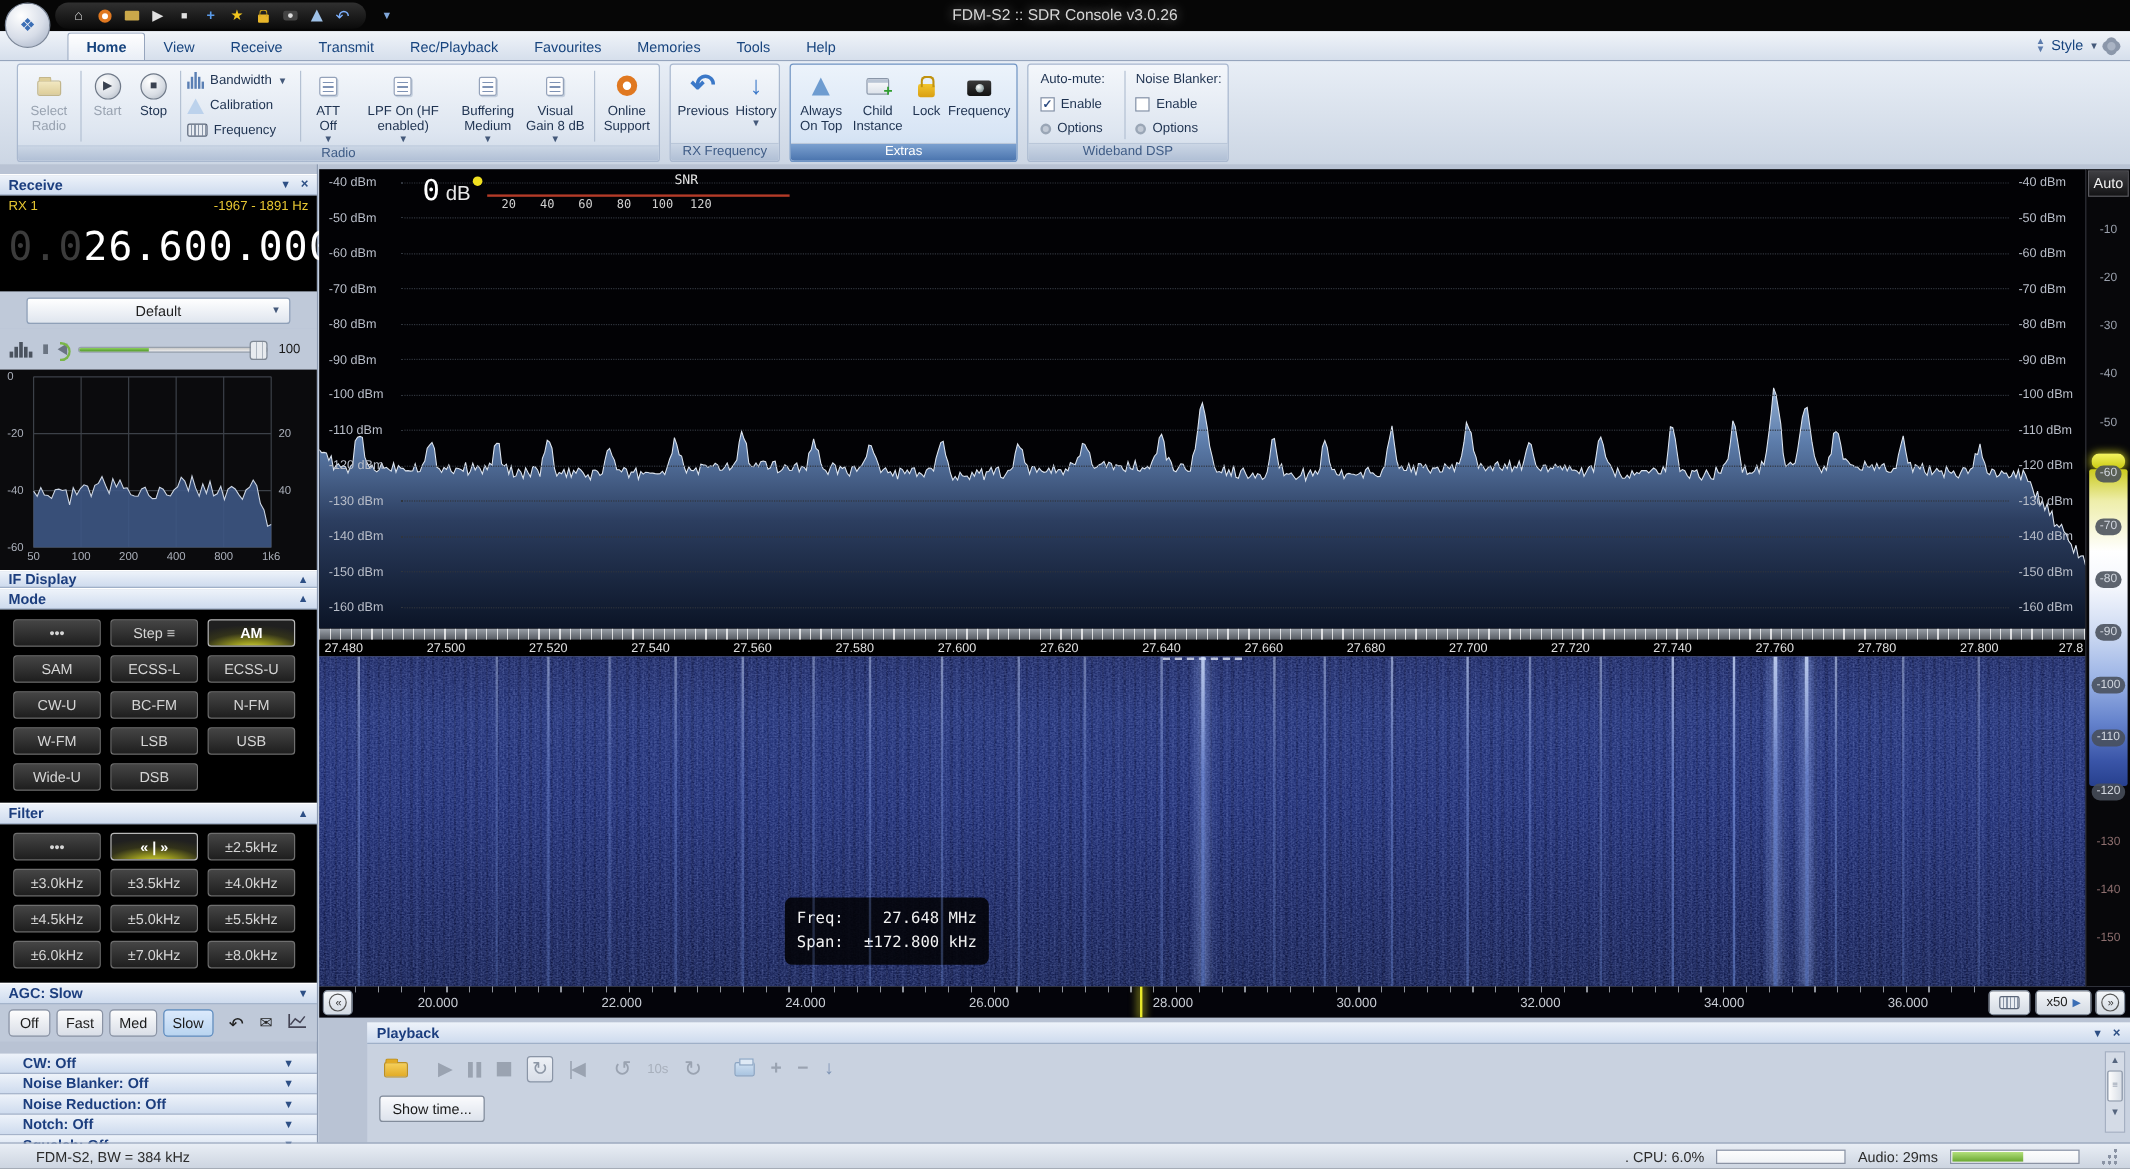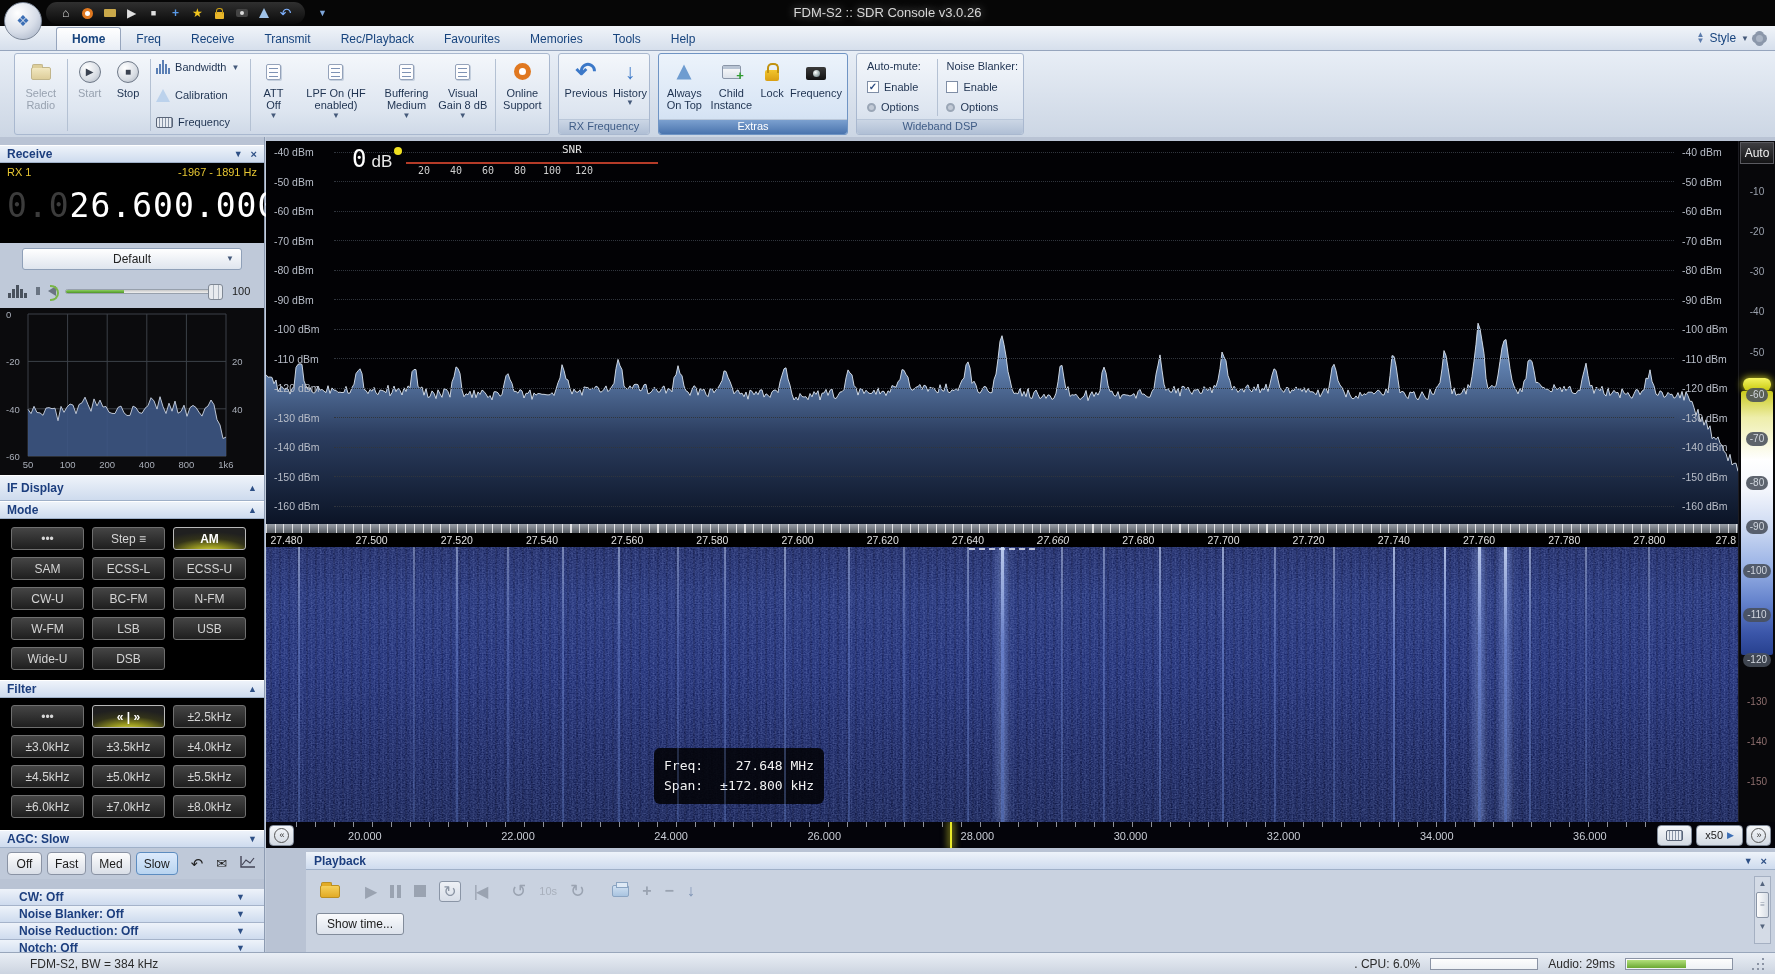--- a/index.html
+++ b/index.html
@@ -257,21 +257,21 @@
         </span>
       <span class="qi" style="color:#7fb2ff;font-size:14px">↶</span>
     </div>
     <span class="qat-dd">▼</span>
     <div class="wtitle">FDM-S2 :: SDR Console v3.0.26</div>
   </div>
   <div class="app-orb">❖</div>
 
   <div class="tabrow">
       <div class="tab active">Home</div>
-      <div class="tab">Freq</div>
+      <div class="tab">View</div>
       <div class="tab">Receive</div>
       <div class="tab">Transmit</div>
       <div class="tab">Rec/Playback</div>
       <div class="tab">Favourites</div>
       <div class="tab">Memories</div>
       <div class="tab">Tools</div>
       <div class="tab">Help</div>
     </div>
   <div class="styler">
     <span class="updn">▲<br>▼</span>
@@ -354,20 +354,21 @@
             <span class="dd">▼</span>
         </div>
         <div class="vsep"></div>
         <div class="rbtn" style="width:52px">
           <span class="ic">
               <span class="lifebuoy"></span>
             </span>
           <span>Online Support</span>
         </div>
       </div>
+      <div class="glabel">Radio</div>
     </div>
 
     <div class="rgroup" style="width:92px">
       <div class="gcontent">
         <div class="rbtn" style="width:48px">
           <span class="ic">
               <span class="blue-arrow">↶</span>
             </span>
           <span>Previous</span>
         </div>
@@ -505,21 +506,21 @@
         <span class="ag-lab" style="left: 6px; top: 143.2px;">-60</span>
         <span class="ag-lab" style="left: 232px; top: 48.4px;">20</span>
         <span class="ag-lab" style="left: 232px; top: 95.8px;">40</span>
         <span class="ag-lab" style="left: 28px; top: 151px; transform: translateX(-50%);">50</span>
         <span class="ag-lab" style="left: 67.6px; top: 151px; transform: translateX(-50%);">100</span>
         <span class="ag-lab" style="left: 107.2px; top: 151px; transform: translateX(-50%);">200</span>
         <span class="ag-lab" style="left: 146.8px; top: 151px; transform: translateX(-50%);">400</span>
         <span class="ag-lab" style="left: 186.4px; top: 151px; transform: translateX(-50%);">800</span>
         <span class="ag-lab" style="left: 226px; top: 151px; transform: translateX(-50%);">1k6</span>
       </div>
-    <div class="shead" style="height:26px">
+    <div class="shead" style="height:15px">
       <span>IF Display</span>
         <span class="sp"></span>
       <span class="harr">▲</span>
     </div>
     <div class="shead">
       <span>Mode</span>
         <span class="sp"></span>
       <span class="harr">▲</span>
     </div>
     <div class="mode-grid">
@@ -710,21 +711,21 @@
         <span class="edge" style="position:absolute">27.8</span>
       <span style="left: 20.4444px;">27.480</span>
           <span style="left: 105.63px;">27.500</span>
           <span style="left: 190.815px;">27.520</span>
           <span style="left: 276px;">27.540</span>
           <span style="left: 361.185px;">27.560</span>
           <span style="left: 446.37px;">27.580</span>
           <span style="left: 531.556px;">27.600</span>
           <span style="left: 616.741px;">27.620</span>
           <span style="left: 701.926px;">27.640</span>
-          <span style="left: 787.111px; font-style: italic;">27.660</span>
+          <span style="left: 787.111px;">27.660</span>
           <span style="left: 872.296px;">27.680</span>
           <span style="left: 957.481px;">27.700</span>
           <span style="left: 1042.67px;">27.720</span>
           <span style="left: 1127.85px;">27.740</span>
           <span style="left: 1213.04px;">27.760</span>
           <span style="left: 1298.22px;">27.780</span>
           <span style="left: 1383.41px;">27.800</span>
         </div>
     </div>
     <div class="waterfall" id="waterfall">

